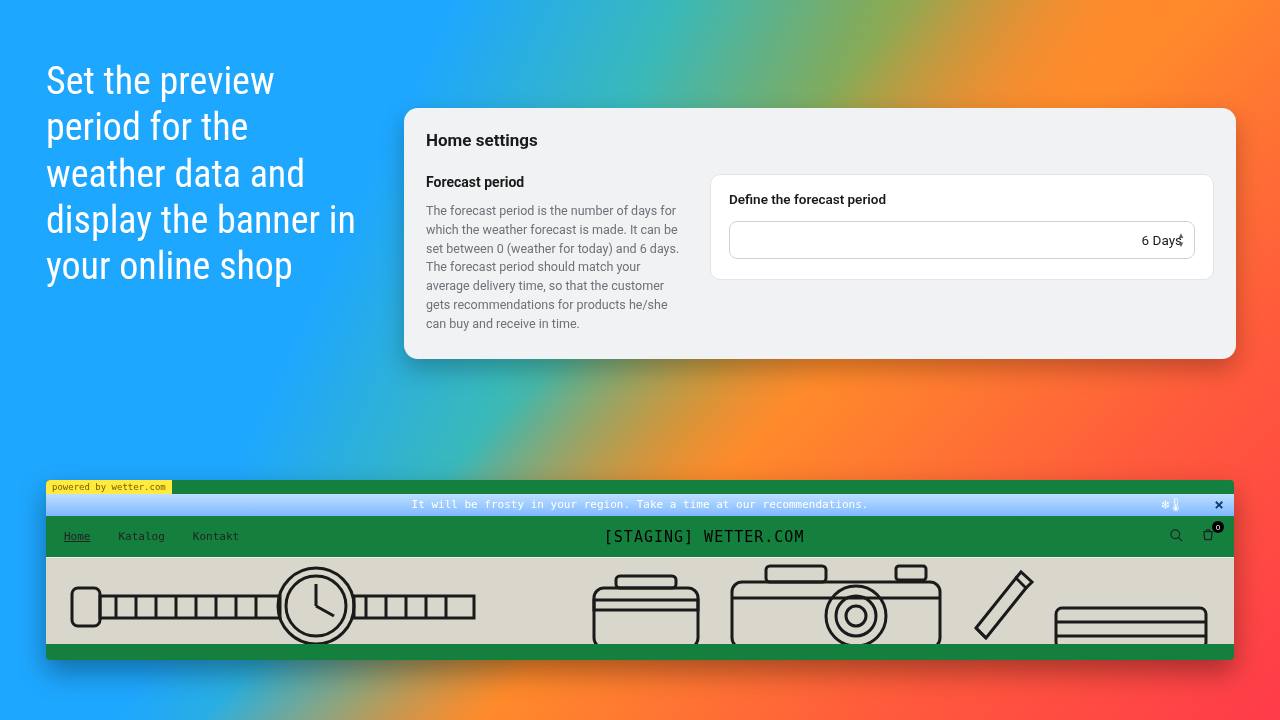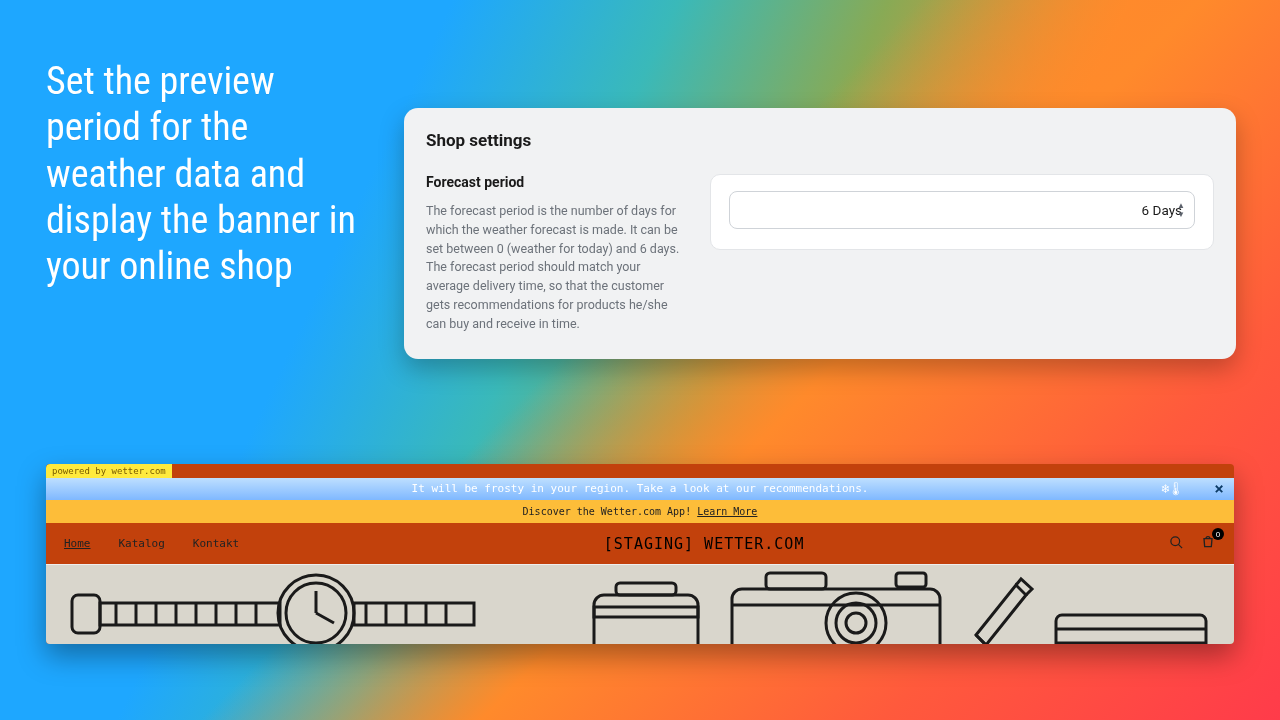--- a/index.html
+++ b/index.html
@@ -50,22 +50,22 @@
     width:100%; height:38px; padding:0 12px; font-size:13.5px; color:#1a1a1a;
     border:1px solid #cfd3d8; border-radius:8px; background:#fff; display:flex; align-items:center;justify-content:flex-end;
   }
   .select-arrows {
     position:absolute; right:10px; top:50%; transform:translateY(-50%);
     display:flex; flex-direction:column; gap:1px; font-size:8px; color:#5b616b; line-height:1;
   }
 
   
   .shop {
-    position:absolute; left:46px; right:46px; height:180px; bottom:76px;
-    background:#c2410c; border-radius:4px; overflow:hidden;
+    position:absolute; left:46px; right:46px; height:180px; bottom:60px;
+    background:#15803d; border-radius:4px; overflow:hidden;
     box-shadow: 0 12px 28px rgba(0,0,0,.35);
     font-family: ui-monospace, Menlo, Consolas, monospace;
   }
   .shop .powered {
     background:#ffea3d; color:#7a5c00; font-size:9px; padding:2px 6px; width:max-content;
     border-top-left-radius:4px;
   }
   .shop .banner {
     position:relative;
     background: linear-gradient(#bedfff, #7fb8ff);
@@ -98,49 +98,47 @@
     height: 86px; background:#d9d6cc; position:relative; overflow:hidden;
   }
   .hero svg { position:absolute; bottom:-4px; }
 </style>
 </head>
 <body>
 
 <div class="hero-text">Set the preview period for the weather data and display the banner in your online shop</div>
 
 <div class="settings-card">
-  <div class="settings-title">Shop settings</div>
+  <div class="settings-title">Home settings</div>
   <div class="settings-cols">
     <div class="settings-left">
       <h3>Forecast period</h3>
       <p>The forecast period is the number of days for which the weather forecast is made. It can be set between 0 (weather for today) and 6 days. The forecast period should match your average delivery time, so that the customer gets recommendations for products he/she can buy and receive in time.</p>
     </div>
     <div class="settings-right">
+      <label>Define the forecast period</label>
       <div class="select-wrap">
         <div class="select">
           <span>6 Days</span>
         </div>
         <div class="select-arrows">
           <span>▲</span>
             <span>▼</span>
         </div>
       </div>
     </div>
   </div>
 </div>
 
 <div class="shop">
   <div class="powered">powered by wetter.com</div>
   <div class="banner">
-    <span>It will be frosty in your region. Take a look at our recommendations.</span>
+    <span>It will be frosty in your region. Take a time at our recommendations.</span>
     <span class="weather-ico">❄🌡</span>
     <span class="close">×</span>
-  </div>
-  <div class="promo">
-    <span>Discover the Wetter.com App! </span><a href="#">Learn More</a>
   </div>
   <div class="nav">
     <div class="links">
       <span>Home</span>
       <span>Katalog</span>
       <span>Kontakt</span>
     </div>
     <div class="brand">[STAGING] WETTER.COM</div>
     <div class="icons">
       <span>

